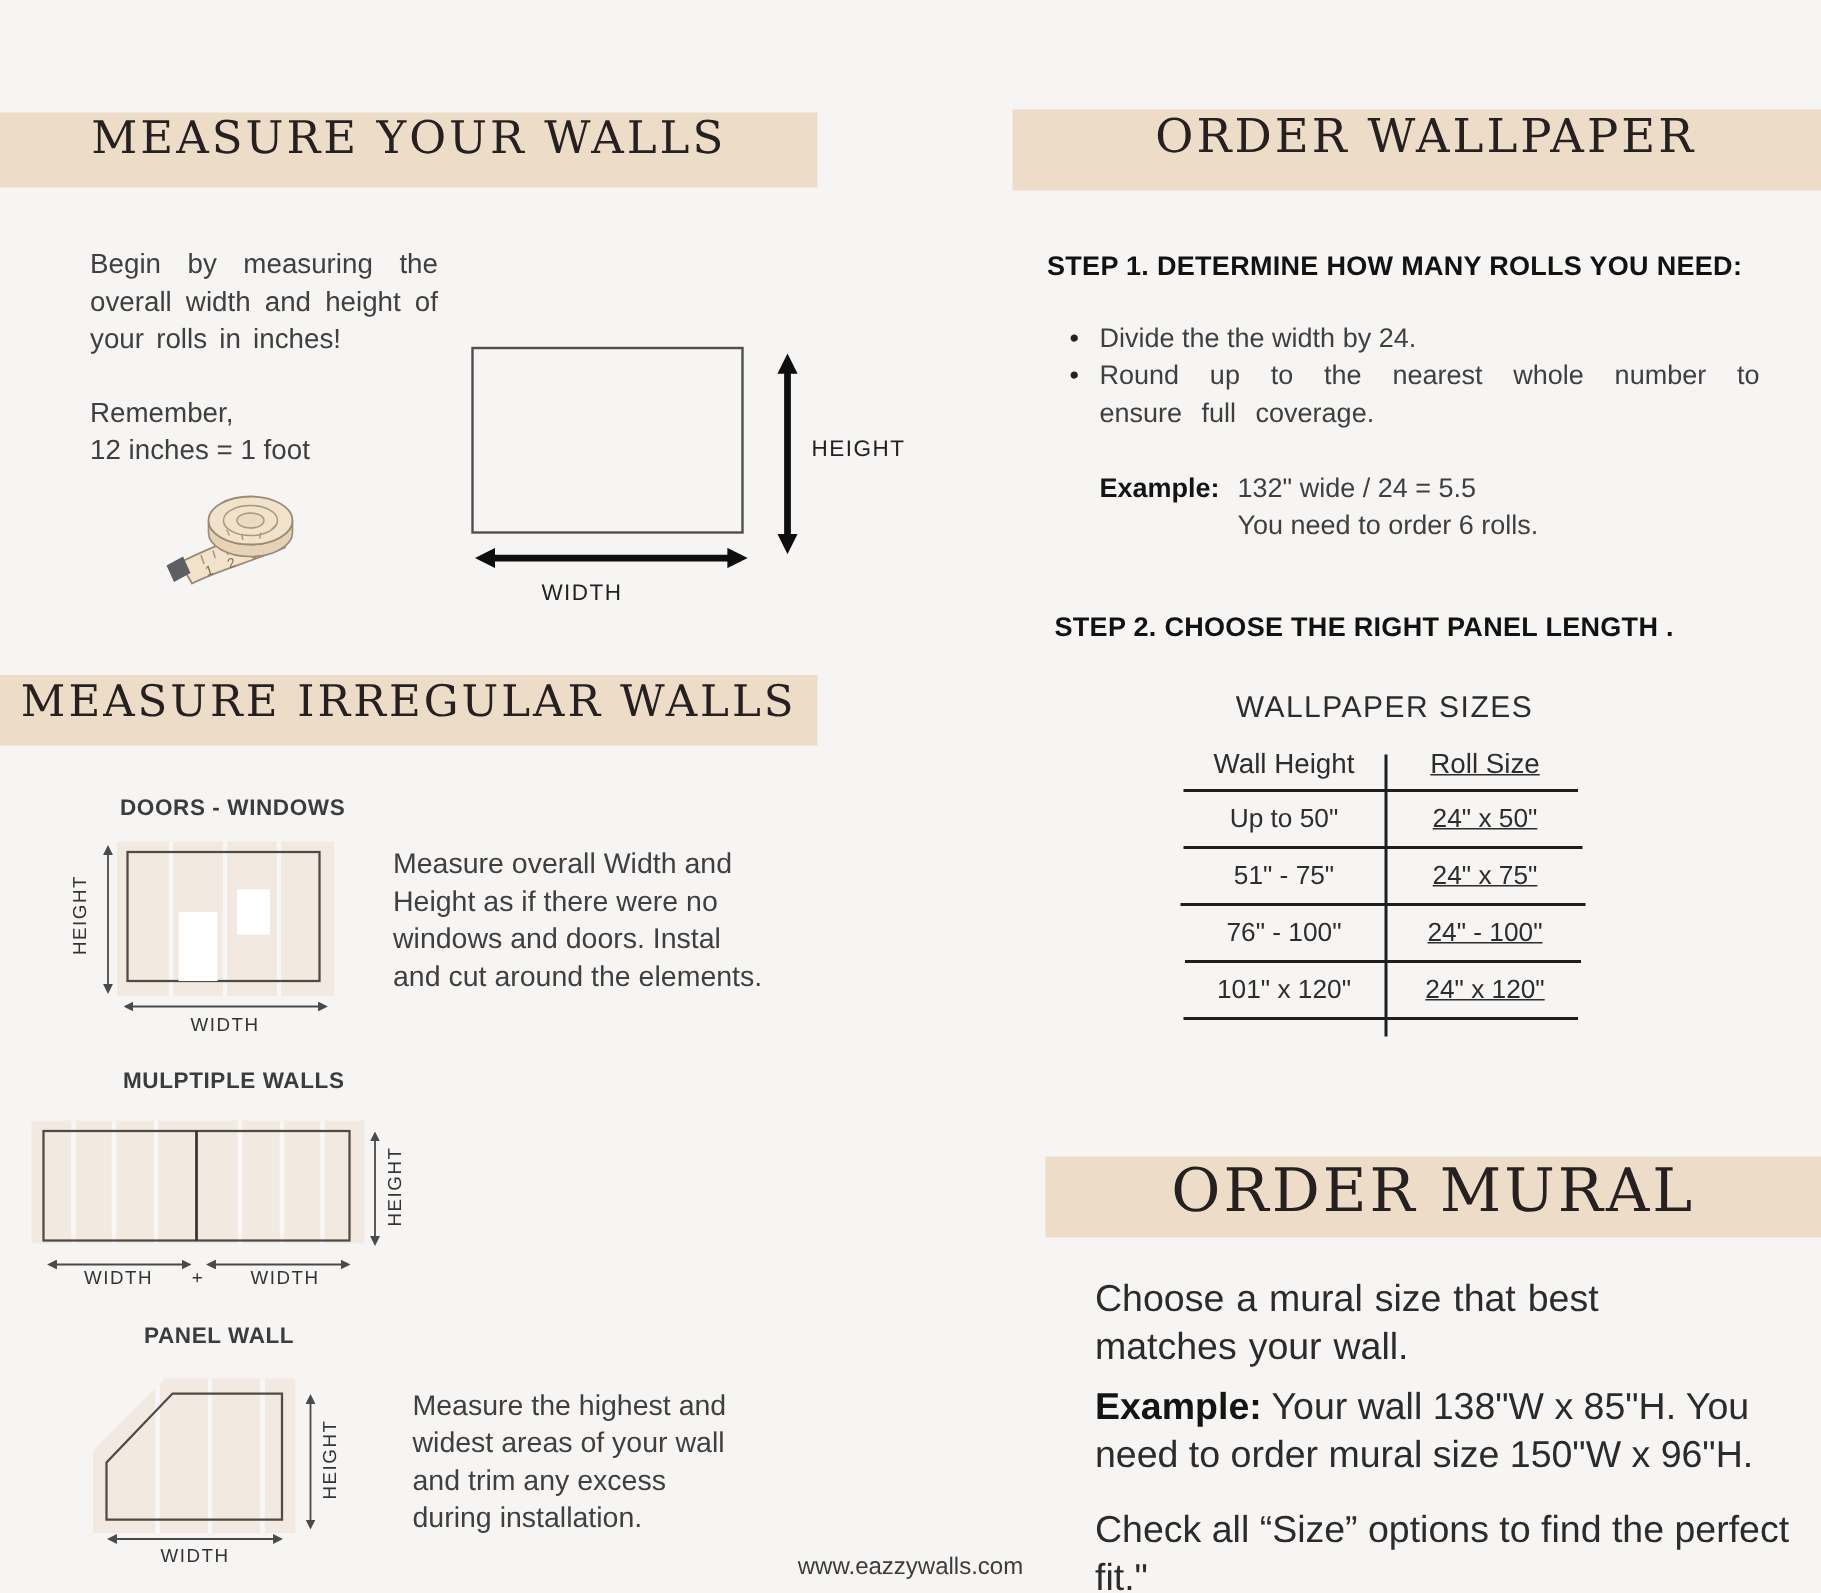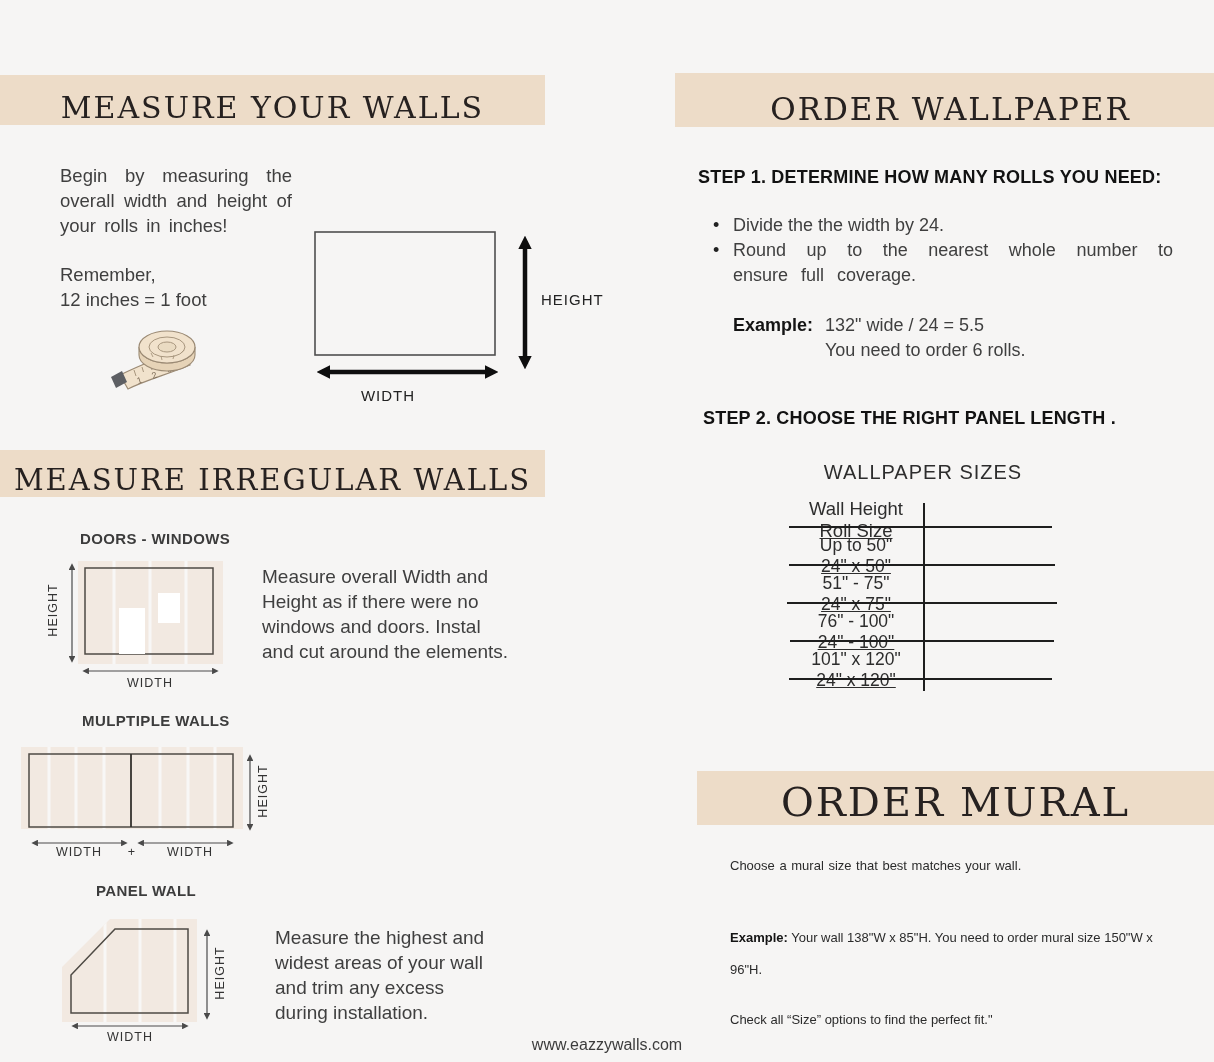--- a/index.html
+++ b/index.html
@@ -4,41 +4,41 @@
 <style>
   * { margin:0; padding:0; box-sizing:border-box; }
   html,body { background:#e8e8e8; }
   .canvas{
     position:relative; width:1214px; height:1062px; margin:0 auto;
     background:#f6f5f4; overflow:hidden;
     font-family:"Liberation Sans", sans-serif; color:#3d3d3d;
   }
   .abs{ position:absolute; }
   .banner{
-    position:absolute; background:#eddcc8; display:flex; align-items:flex-end; justify-content:center;
+    position:absolute; background:#eddcc8; display:flex; align-items:flex-start; justify-content:center;
     font-family:"DejaVu Serif", serif; font-weight:500; color:#262120; letter-spacing:2px; white-space:nowrap;
   }
   .body{ font-size:18px; line-height:25px; color:#3f3f3f; }
   .just{ text-align:justify; }
   .blabel{ font-size:15px; font-weight:700; letter-spacing:.4px; color:#3c3c3c; white-space:nowrap; }
   .dlabel{ font-size:12.5px; letter-spacing:1px; color:#333; text-align:center; white-space:nowrap; }
   .vlabel{ position:absolute; width:56px; text-align:center; transform:rotate(-90deg); }
   .biglabel{ font-size:15px; letter-spacing:1px; color:#222; white-space:nowrap; }
   .stepheading{ font-size:18px; font-weight:700; color:#121212; letter-spacing:.2px; white-space:nowrap; }
   .bullet{ display:flex; align-items:flex-start; }
   .dot{ width:20px; font-size:18px; color:#222; flex:0 0 20px; }
   .dot::before{ content:"\2022"; }
   .exrow{ display:flex; }
   .exlabel{ font-weight:700; color:#141414; width:92px; flex:0 0 92px; }
   .hline{ position:absolute; height:2px; background:#1e1e1e; }
   .vline{ position:absolute; width:1.6px; background:#1e1e1e; }
-  .trow{ position:absolute; display:flex; width:100%;flex-direction:column; }
+  .trow{ position:absolute; display:flex; width:100%; }
   .tcell{ text-align:center; font-size:17.5px; color:#2d2d2d; }
   .tc1{ width:134px; } .tc2{ width:134px;text-decoration:underline; }
-  .murtext{ font-size:13px; line-height:32px; color:#2b2b2b; }
+  .murtext{ font-size:25px; line-height:32px; color:#2b2b2b; }
   .footer{ position:absolute; left:0; right:0; top:1036px; text-align:center; font-size:16px; color:#3c3c3c; }
 </style>
 </head>
 <body>
 
 <div class="canvas">
 
   <svg width="0" height="0" style="position:absolute" aria-hidden="true">
     <defs>
       <marker id="ab" viewBox="0 0 10 10" refX="6" refY="5" markerWidth="3" markerHeight="3" orient="auto-start-reverse">

